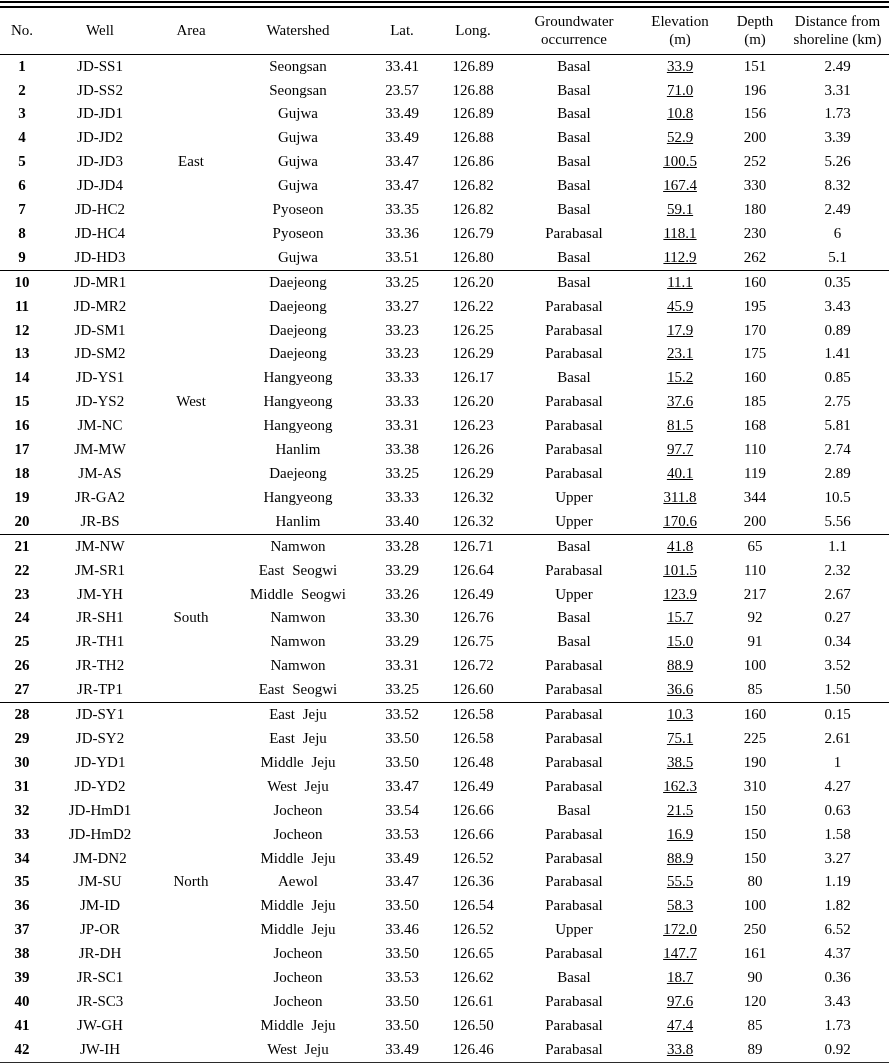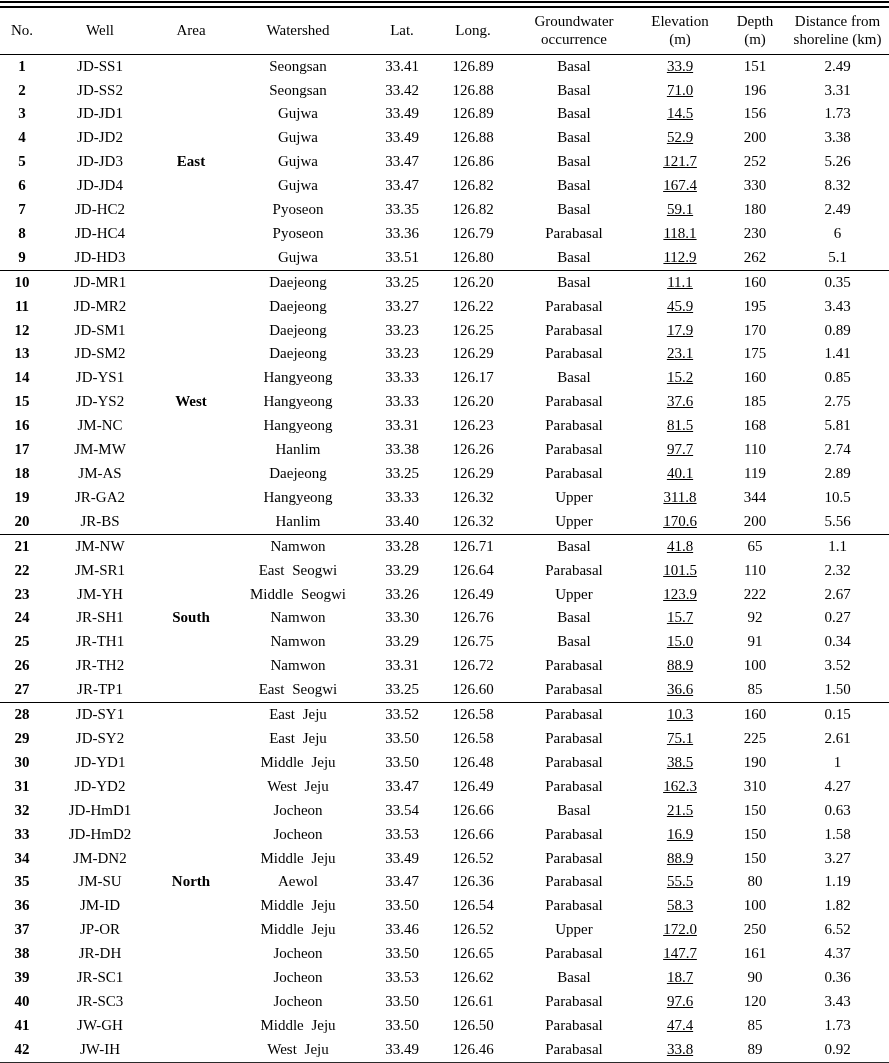--- a/index.html
+++ b/index.html
@@ -47,21 +47,21 @@
     line-height: 23.9px;
     padding: 0;
     text-align: center;
     vertical-align: middle;
     white-space: nowrap;
     overflow: hidden;
   }
   td.col-no { font-weight: bold; }
   td.col-elevation { text-align: right; padding-right: 46px; text-decoration: underline; }
   td.col-watershed { word-spacing: 4px; }
-  td.col-area { line-height: normal; font-weight: bold; }
+  td.col-area { line-height: normal; }
   tr.group-start > td { border-top: 1.5px solid #000; }
   .rule-bottom {
     height: 2px;
     border-top: 1.5px solid #2a2a2a;
     border-bottom: 2.5px solid #8a8a8a;
   }
 </style>
 </head>
 <body>
 
@@ -108,57 +108,57 @@
           <td class="col-long">126.89</td>
           <td class="col-occurrence">Basal</td>
           <td class="col-elevation">33.9</td>
           <td class="col-depth">151</td>
           <td class="col-distance">2.49</td>
         </tr>
         <tr>
           <td class="col-no">2</td>
           <td class="col-well">JD-SS2</td>
           <td class="col-watershed">Seongsan</td>
-          <td class="col-lat">33.42</td>
+          <td class="col-lat">23.57</td>
           <td class="col-long">126.88</td>
           <td class="col-occurrence">Basal</td>
           <td class="col-elevation">71.0</td>
           <td class="col-depth">196</td>
           <td class="col-distance">3.31</td>
         </tr>
         <tr>
           <td class="col-no">3</td>
           <td class="col-well">JD-JD1</td>
           <td class="col-watershed">Gujwa</td>
           <td class="col-lat">33.49</td>
           <td class="col-long">126.89</td>
           <td class="col-occurrence">Basal</td>
-          <td class="col-elevation">14.5</td>
+          <td class="col-elevation">10.8</td>
           <td class="col-depth">156</td>
           <td class="col-distance">1.73</td>
         </tr>
         <tr>
           <td class="col-no">4</td>
           <td class="col-well">JD-JD2</td>
           <td class="col-watershed">Gujwa</td>
           <td class="col-lat">33.49</td>
           <td class="col-long">126.88</td>
           <td class="col-occurrence">Basal</td>
           <td class="col-elevation">52.9</td>
           <td class="col-depth">200</td>
-          <td class="col-distance">3.38</td>
+          <td class="col-distance">3.39</td>
         </tr>
         <tr>
           <td class="col-no">5</td>
           <td class="col-well">JD-JD3</td>
           <td class="col-watershed">Gujwa</td>
           <td class="col-lat">33.47</td>
           <td class="col-long">126.86</td>
           <td class="col-occurrence">Basal</td>
-          <td class="col-elevation">121.7</td>
+          <td class="col-elevation">100.5</td>
           <td class="col-depth">252</td>
           <td class="col-distance">5.26</td>
         </tr>
         <tr>
           <td class="col-no">6</td>
           <td class="col-well">JD-JD4</td>
           <td class="col-watershed">Gujwa</td>
           <td class="col-lat">33.47</td>
           <td class="col-long">126.82</td>
           <td class="col-occurrence">Basal</td>
@@ -345,21 +345,21 @@
           <td class="col-distance">2.32</td>
         </tr>
         <tr>
           <td class="col-no">23</td>
           <td class="col-well">JM-YH</td>
           <td class="col-watershed">Middle Seogwi</td>
           <td class="col-lat">33.26</td>
           <td class="col-long">126.49</td>
           <td class="col-occurrence">Upper</td>
           <td class="col-elevation">123.9</td>
-          <td class="col-depth">222</td>
+          <td class="col-depth">217</td>
           <td class="col-distance">2.67</td>
         </tr>
         <tr>
           <td class="col-no">24</td>
           <td class="col-well">JR-SH1</td>
           <td class="col-watershed">Namwon</td>
           <td class="col-lat">33.30</td>
           <td class="col-long">126.76</td>
           <td class="col-occurrence">Basal</td>
           <td class="col-elevation">15.7</td>

